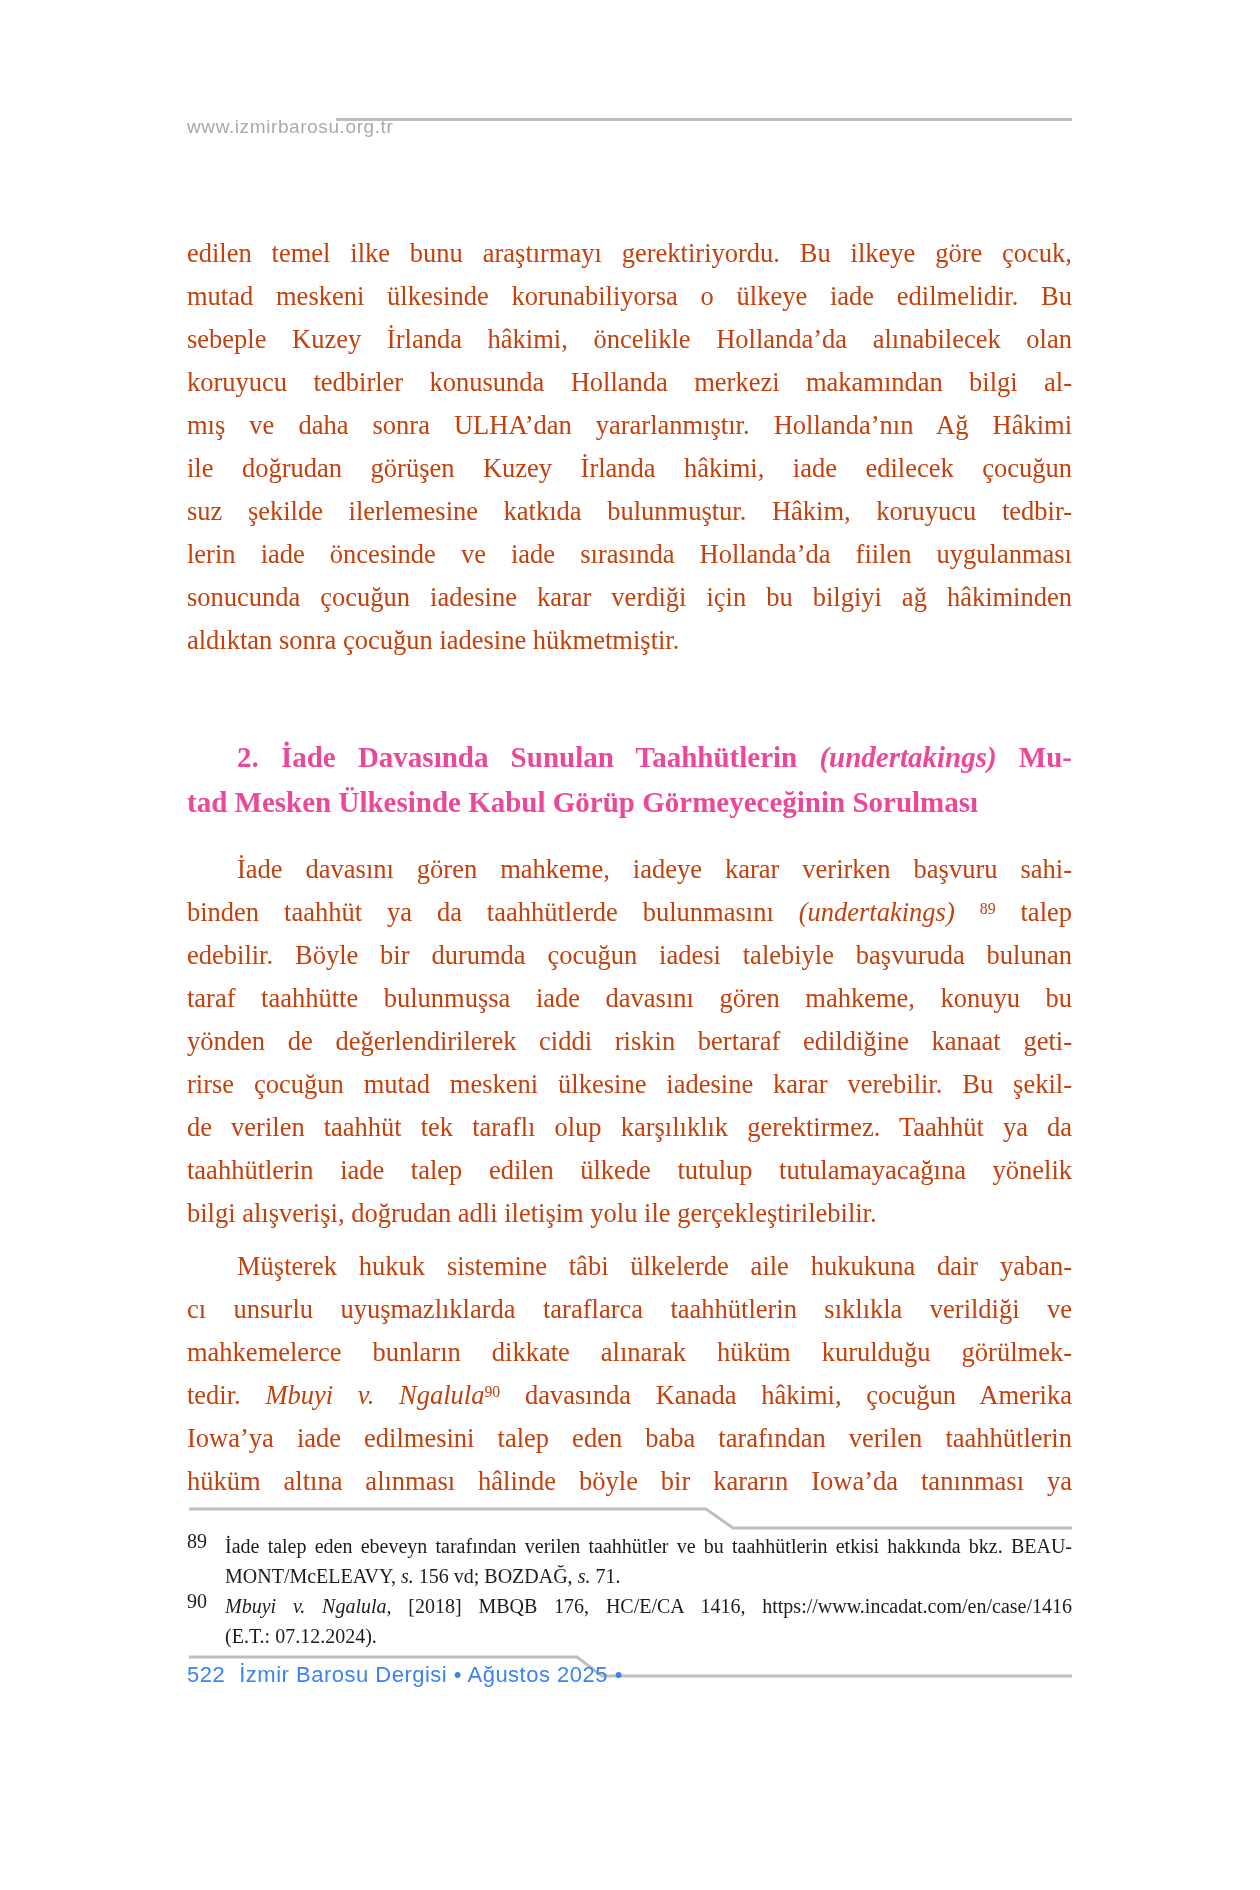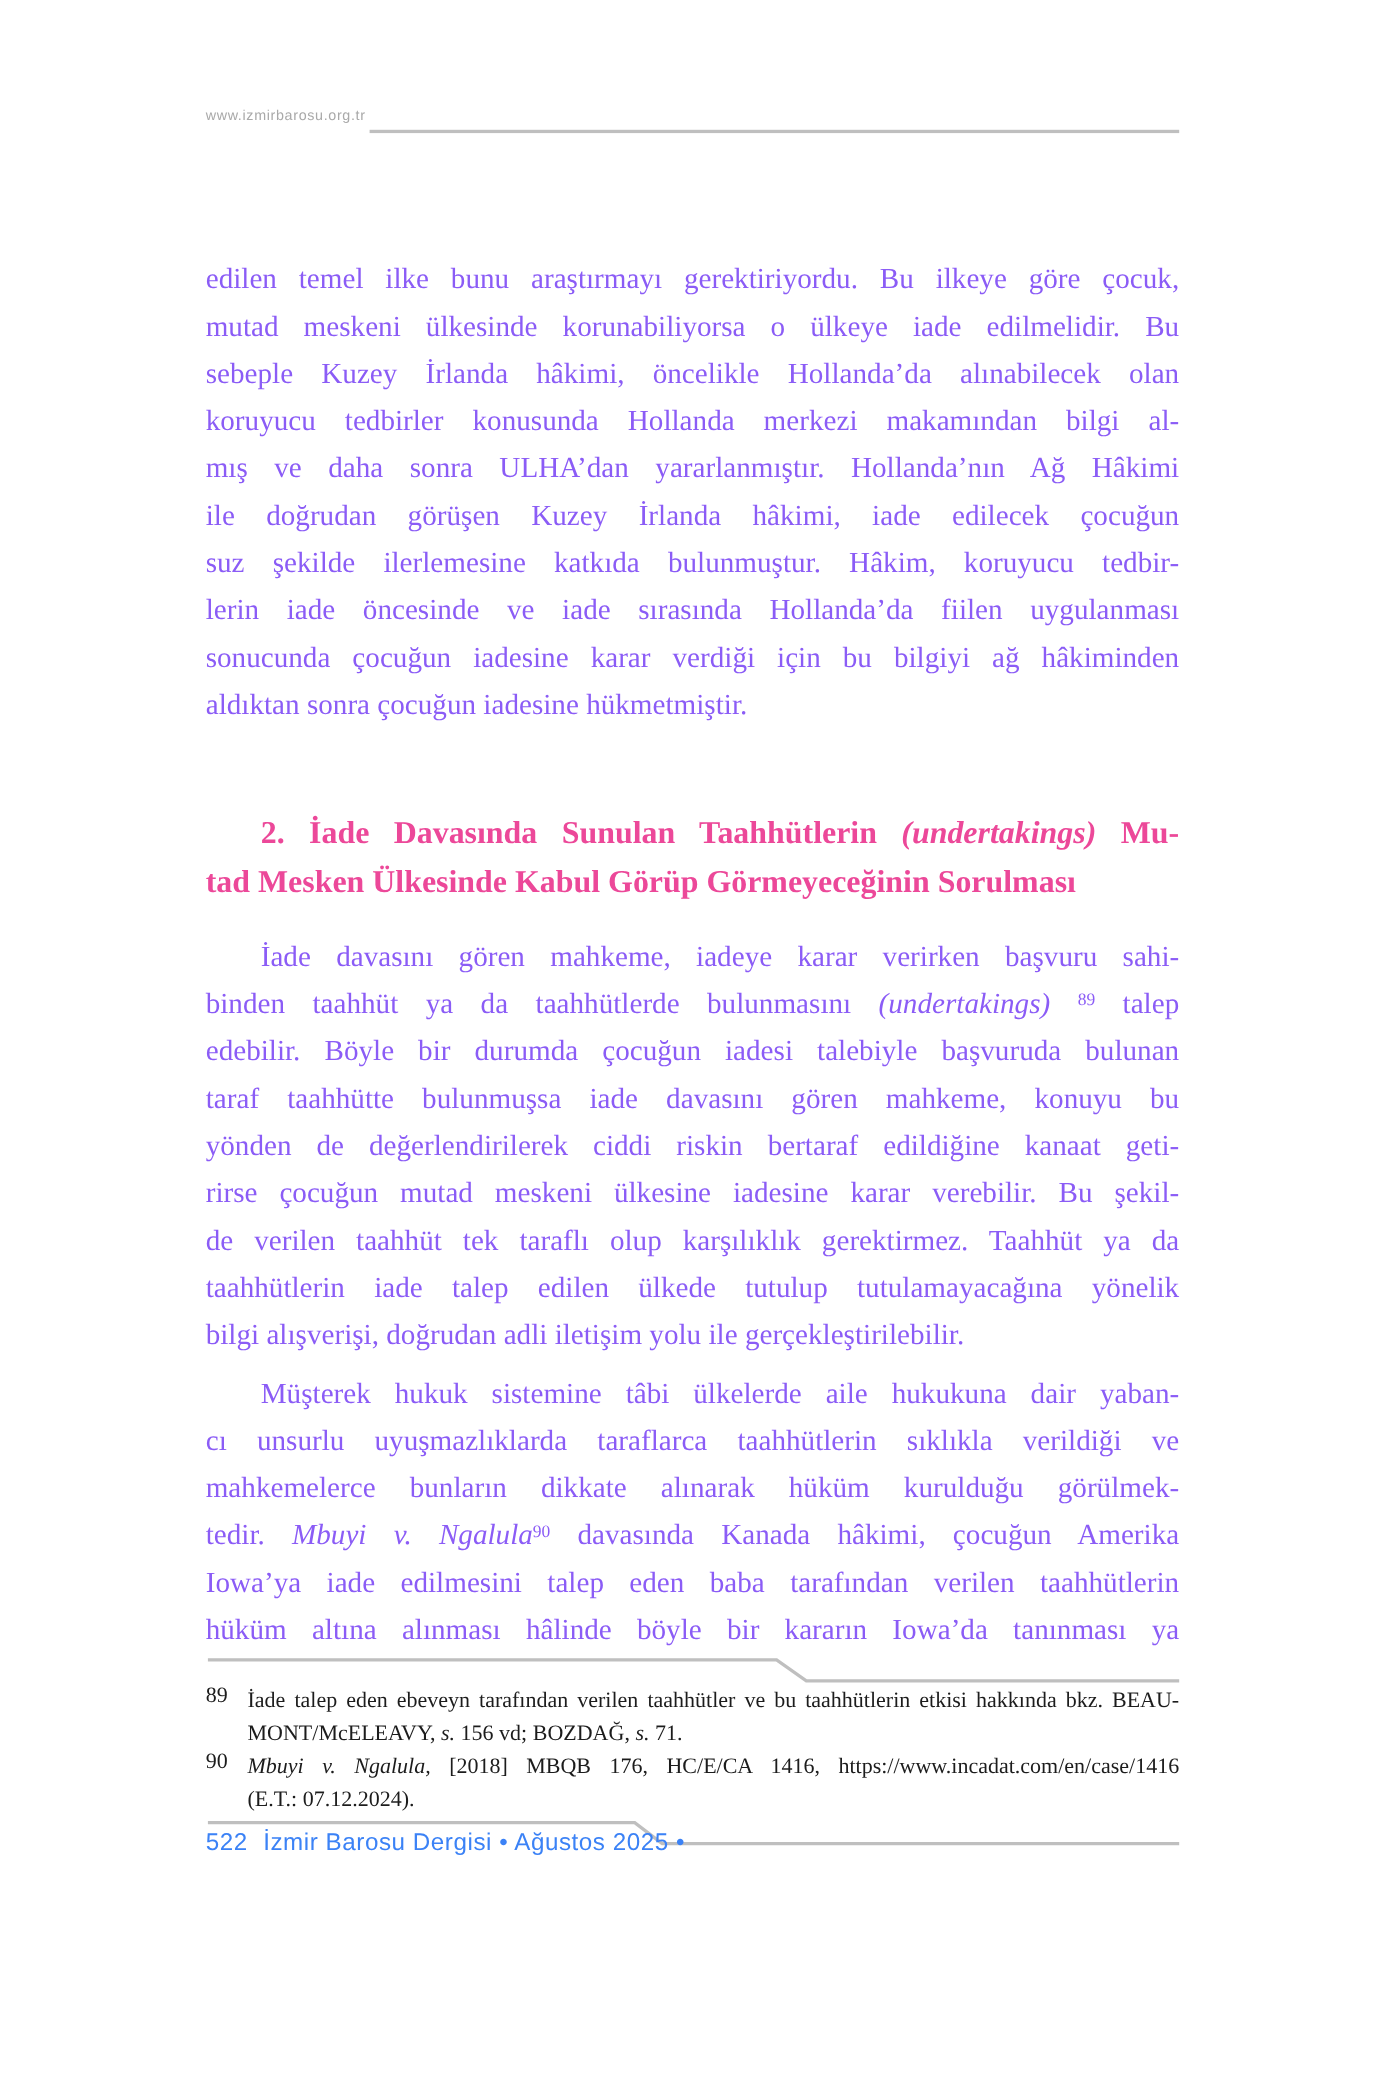--- a/index.html
+++ b/index.html
@@ -7,33 +7,33 @@
     width:1260px;height:1890px;
     background:#ffffff;
     position:relative;
     overflow:hidden;
     font-family:"Liberation Serif","DejaVu Serif",serif;
   }
   .page{position:absolute;inset:0;}
 
   
   .header-url{
-    position:absolute;left:187px;top:97px;
+    position:absolute;left:187px;top:116px;
     font-family:"Liberation Sans","DejaVu Sans",sans-serif;
-    font-size:13px;letter-spacing:0.6px;color:#a9a9a9;
+    font-size:19px;letter-spacing:0.6px;color:#a9a9a9;
   }
   .header-rule{
     position:absolute;left:336px;top:118px;width:736px;height:3px;
     background:#bfbfbf;
   }
 
   
   .body-block{
     position:absolute;left:187px;width:885px;
-    font-size:26.5px;line-height:43px;color:#8b5cf6;
+    font-size:26.5px;line-height:43px;color:#c2410c;
   }
   .heading-block{
     position:absolute;left:187px;width:885px;
     font-weight:bold;font-size:29px;line-height:45px;color:#ec4899;
   }
   .tl{text-align:justify;text-align-last:justify;}
   .tl.last{text-align-last:left;}
   .tl.indent{text-indent:50px;}
   sup{font-size:0.6em;line-height:0;vertical-align:7px;letter-spacing:0;}
 

